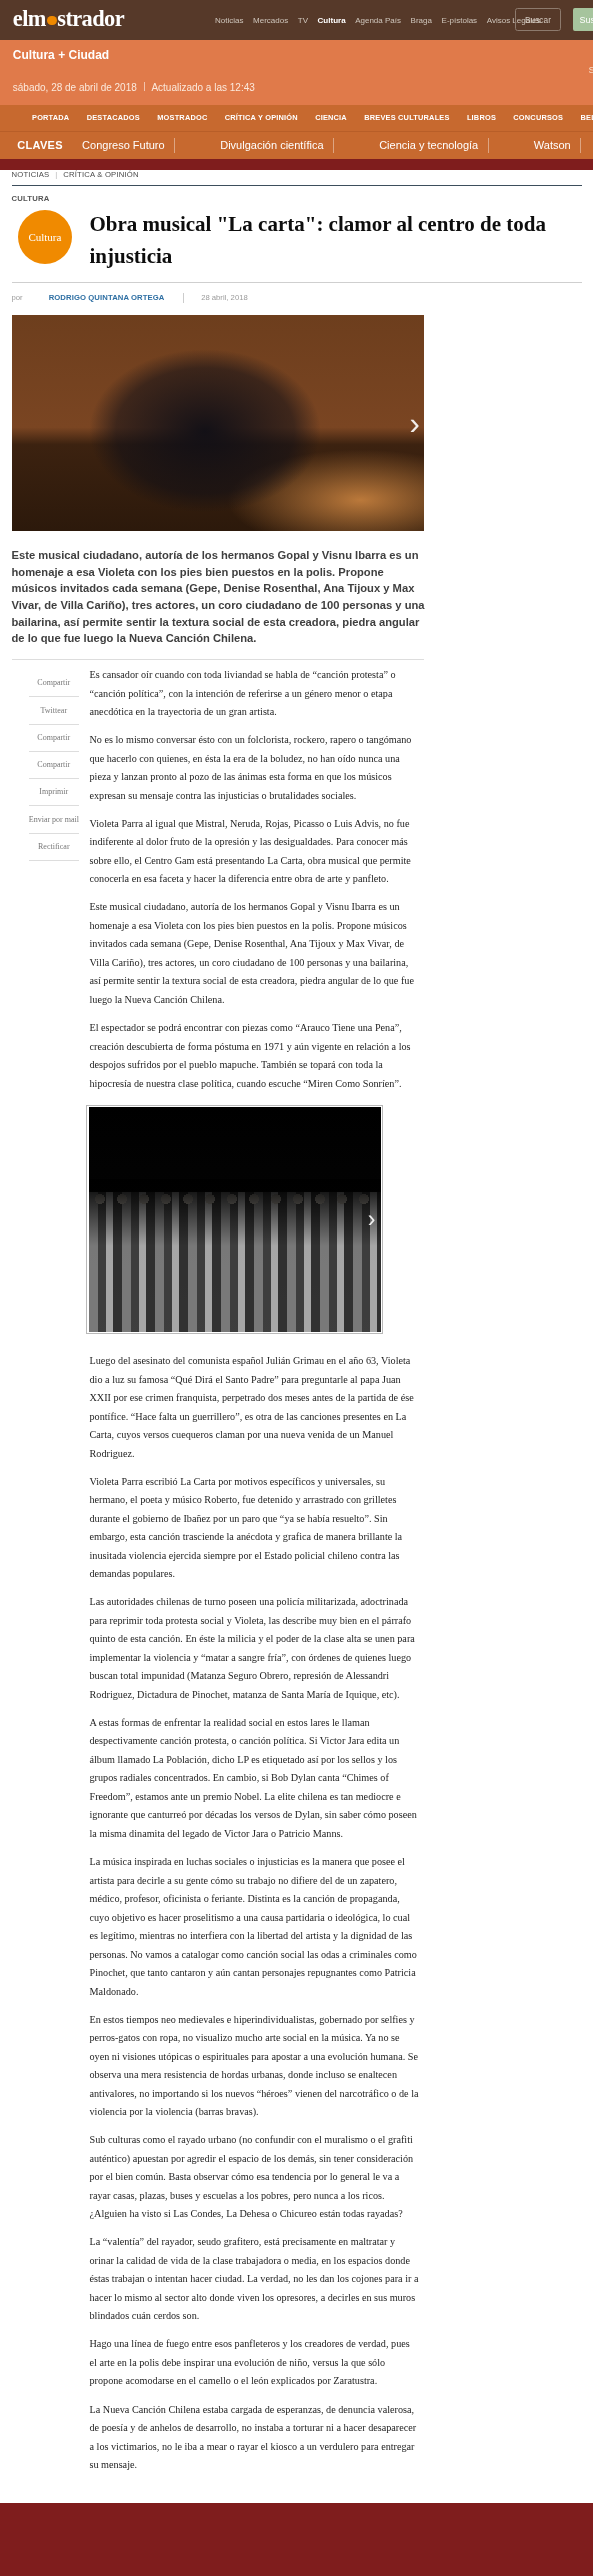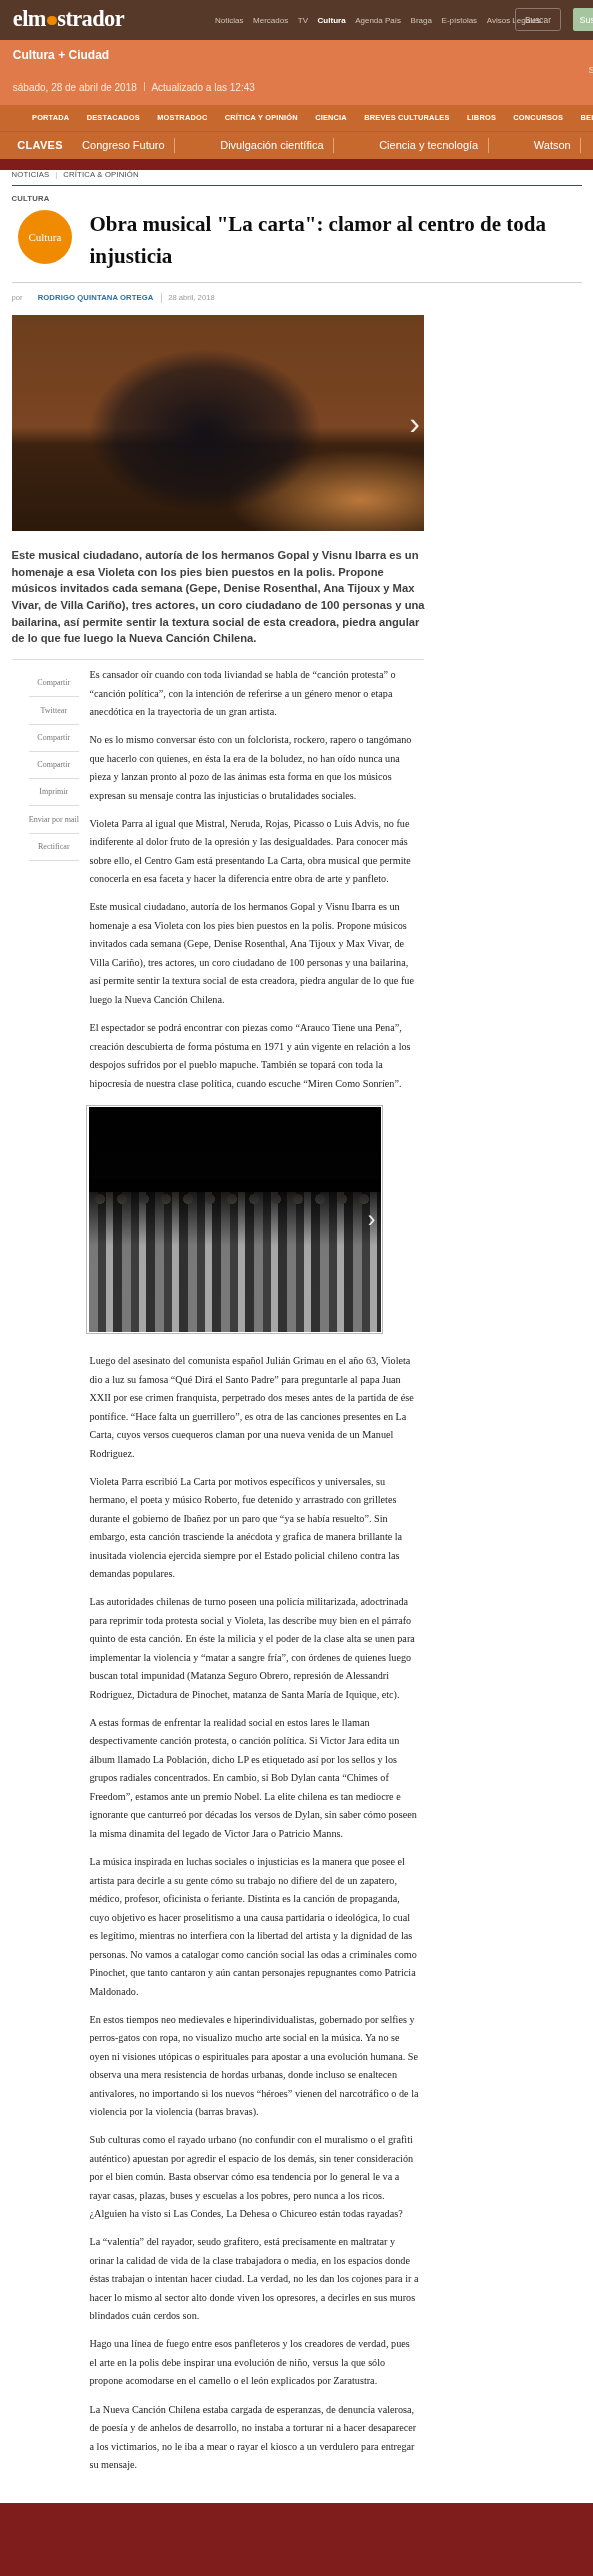--- a/index.html
+++ b/index.html
@@ -35,21 +35,21 @@
   .content{position:relative;background:#fff;padding:0 11.5px;}
   .breadcrumb{margin-top:11px;padding-bottom:5.8px;border-bottom:1.9px solid #3d4e5c;display:flex;gap:5.8px;}
   .crumb{font-size:7.7px;color:#4a4a4a;letter-spacing:0.2px;cursor:pointer;}
   .crumb + .crumb::before{content:"|";color:#b9b9b9;margin-right:5.8px;font-weight:normal;}
   .kicker{margin-top:8.3px;font-size:7.7px;font-weight:bold;color:#555;letter-spacing:0.2px;}
 
   .headline-row{position:relative;margin-top:5.1px;min-height:64px;}
   .badge{position:absolute;left:6.4px;top:1.3px;width:54px;height:54px;border-radius:50%;background:#f08a00;color:#fff;font-family:"Liberation Serif",serif;font-size:11px;display:flex;align-items:center;justify-content:center;cursor:pointer;}
   .headline{margin:0 0 0 78px;font-family:"Liberation Serif",serif;font-size:21px;line-height:32px;color:#0d0d0d;font-weight:bold;}
   .headline-rule{border:none;border-top:0.6px solid #cfcfcf;margin:10.2px 0 0;}
-  .byline{margin-top:9.6px;display:flex;align-items:center;gap:7px;font-size:7.7px;color:#9b9b9b;}
+  .byline{margin-top:9.6px;display:flex;align-items:center;gap:18px;font-size:7.7px;color:#9b9b9b;}
   .byline-author{color:#2e6fa3;font-weight:bold;letter-spacing:0.1px;text-decoration:none;cursor:pointer;padding-left:8px;}
   .byline-pipe{display:inline-block;width:0.6px;height:9.6px;background:#ccc;}
 
   
   .photo-cast{position:relative;margin-top:12px;width:412px;height:216px;overflow:hidden;background:#55301a;}
   .cast-wall{position:absolute;inset:0;background:linear-gradient(180deg,#6d3e1d 0%,#7a4522 52%,#3c2210 60%,#2c190b 100%);}
   .cast-light{position:absolute;left:52%;top:62%;width:269px;height:102px;border-radius:50%;background:radial-gradient(ellipse,rgba(233,152,74,.75),rgba(120,60,20,0) 70%);}
   .cast-figures{position:absolute;left:16%;top:8%;width:62%;height:88%;background:radial-gradient(ellipse 58% 55% at 50% 52%,rgba(14,14,22,.95),rgba(14,14,22,.55) 60%,rgba(14,14,22,0) 78%);}
   .photo-choir{position:relative;margin:11.5px 0 18px -3.2px;width:292px;height:225px;border:0.6px solid #b9b9b9;background:#fff;padding:1.3px;}
   .choir-art{position:absolute;inset:1.3px;background:linear-gradient(180deg,#000 0%,#030303 42%,#0b0b0b 100%);overflow:hidden;}

